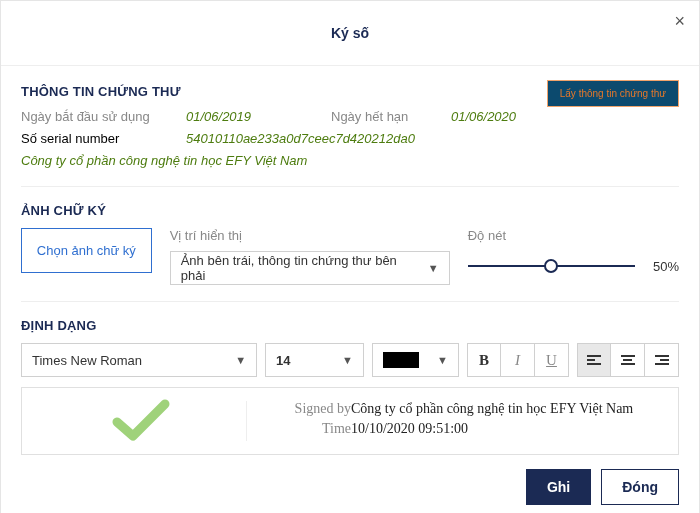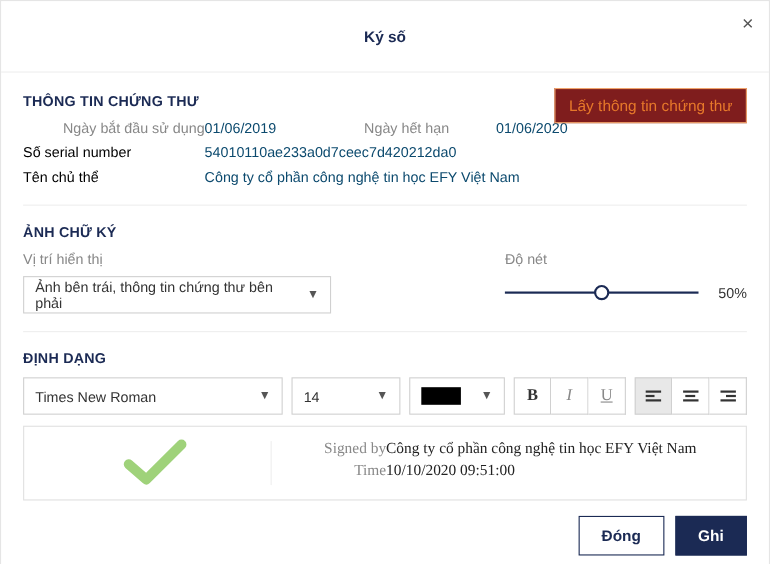--- a/index.html
+++ b/index.html
@@ -4,28 +4,28 @@
 <style>
   * { box-sizing: border-box; margin: 0; padding: 0; }
   body { font-family: Arial, sans-serif; font-size: 13px; color: #333; background: #fff; }
   .modal { width: 700px; border: 1px solid #e5e5e5; }
   .modal-header { position: relative; text-align: center; padding: 24px 0; border-bottom: 1px solid #eee; }
   .modal-title { font-weight: bold; color: #1b2a54; font-size: 14px; }
   .close-icon { position: absolute; right: 14px; top: 10px; font-size: 18px; color: #555; cursor: pointer; }
   .modal-body { padding: 18px 20px 10px 20px; }
   .section-title { font-weight: bold; color: #1b2a54; font-size: 13px; letter-spacing: .2px; margin-bottom: 10px; }
   .cert-block { position: relative; margin-bottom: 18px; }
-  .cert-btn { position: absolute; right: 0; top: -4px; border: 1px solid #f0a36b; color: #e6782a; background: #7f1d1d; padding: 7px 12px; font-size: 14px; cursor: pointer; }
+  .cert-btn { position: absolute; right: 0; top: -4px; border: 1px solid #f0a36b; color: #e6782a; background: #0c4a6e; padding: 7px 12px; font-size: 10px; cursor: pointer; }
   .row { display: flex; margin-bottom: 7px; }
   .lab { width: 165px; color: #000000; }
-  .val { color: #0c4a6e; }
+  .val { color: #4d7c0f; font-style: italic; }
   .row2 { display: flex; margin-bottom: 7px; }
   .row2 .pair { display: flex; }
   .row2 .lab2 { color: #888; width: 120px; }
-  .row2 .pair1 .lab2 { width: 165px; text-align: right; }
+  .row2 .pair1 .lab2 { width: 165px; }
   .row2 .pair1 { width: 310px; }
   .divider { border: none; border-top: 1px solid #eee; margin: 6px 0 16px 0; }
 
   .sig-block { margin-bottom: 16px; }
   .sig-row { display: flex; align-items: flex-start; gap: 18px; }
   .choose-btn { border: 1px solid #2f6fd0; color: #2f6fd0; background: #fff; padding: 14px 12px; font-size: 13px; cursor: pointer; width: 135px; text-align: center; }
   .field-col { flex: 1; }
   .field-label { color: #888; margin-bottom: 8px; display: block; }
   .select { width: 280px; height: 34px; border: 1px solid #d0d0d0; padding: 0 30px 0 10px; background: #fff; color: #333; font-size: 13px; position: relative; display: flex; align-items: center; cursor: pointer; }
   .select .caret { position: absolute; right: 10px; top: 50%; transform: translateY(-50%); color: #555; font-size: 11px; }
@@ -34,21 +34,21 @@
   .slider { position: relative; flex: 1; height: 30px; }
   .slider-track { position: absolute; top: 50%; left: 0; right: 0; height: 2px; background: #1b2a54; transform: translateY(-50%); }
   .slider-thumb { position: absolute; top: 50%; left: 50%; width: 14px; height: 14px; border: 2px solid #1b2a54; background: #fff; border-radius: 50%; transform: translate(-50%, -50%); }
   .slider-val { color: #333; font-size: 13px; }
 
   .fmt-block { }
   .toolbar { display: flex; gap: 8px; margin-bottom: 10px; }
   .tb-select { height: 34px; border: 1px solid #d0d0d0; background: #fff; display: flex; align-items: center; padding: 0 30px 0 10px; position: relative; cursor: pointer; }
   .tb-select .caret { position: absolute; right: 10px; top: 50%; transform: translateY(-50%); font-size: 11px; color: #555; }
   .tb-font { width: 240px; }
-  .tb-size { width: 100px; }
+  .tb-size { width: 100px; font-weight: bold; }
   .tb-color { width: 88px; }
   .color-swatch { width: 36px; height: 16px; background: #000; }
   .btn-group { display: flex; }
   .tb-btn { width: 34px; height: 34px; border: 1px solid #d0d0d0; background: #fff; display: flex; align-items: center; justify-content: center; cursor: pointer; }
   .btn-group .tb-btn + .tb-btn { border-left: none; }
   .tb-btn.active { background: #e8e8e8; }
   .bold { font-weight: bold; font-family: 'Times New Roman', serif; font-size: 15px; }
   .italic { font-style: italic; font-family: 'Times New Roman', serif; font-size: 15px; color: #888; }
   .underline { text-decoration: underline; font-family: 'Times New Roman', serif; font-size: 15px; color: #888; }
   .align-icon { display: flex; flex-direction: column; gap: 2px; width: 14px; }
@@ -91,30 +91,30 @@
         <div class="pair">
           <div class="lab2">Ngày hết hạn</div>
           <div class="val">01/06/2020</div>
         </div>
       </div>
       <div class="row">
         <div class="lab">Số serial number</div>
         <div class="val">54010110ae233a0d7ceec7d420212da0</div>
       </div>
       <div class="row">
-        <div class="lab">Tên chủ thể</div>
         <div class="val">Công ty cổ phần công nghệ tin học EFY Việt Nam</div>
       </div>
     </div>
 
     <hr class="divider">
 
     <div class="sig-block">
       <div class="section-title">ẢNH CHỮ KÝ</div>
       <div class="sig-row">
+        <button class="choose-btn">Chọn ảnh chữ ký</button>
         <div class="field-col">
           <span class="field-label">Vị trí hiển thị</span>
           <div class="select">
             <span>Ảnh bên trái, thông tin chứng thư bên phải</span>
             <span class="caret">▼</span>
           </div>
         </div>
         <div class="opacity-col">
           <span class="field-label">Độ nét</span>
           <div class="slider-wrap">
@@ -193,19 +193,19 @@
             <div class="pval">Công ty cổ phần công nghệ tin học EFY Việt Nam</div>
           </div>
           <div class="prow">
             <div class="plab">Time</div>
             <div class="pval">10/10/2020   09:51:00</div>
           </div>
         </div>
       </div>
 
       <div class="footer">
+        <button class="btn btn-primary">Ghi</button>
         <button class="btn btn-outline">Đóng</button>
-        <button class="btn btn-primary">Ghi</button>
       </div>
     </div>
 
   </div>
 </div>
 
 </body></html>

